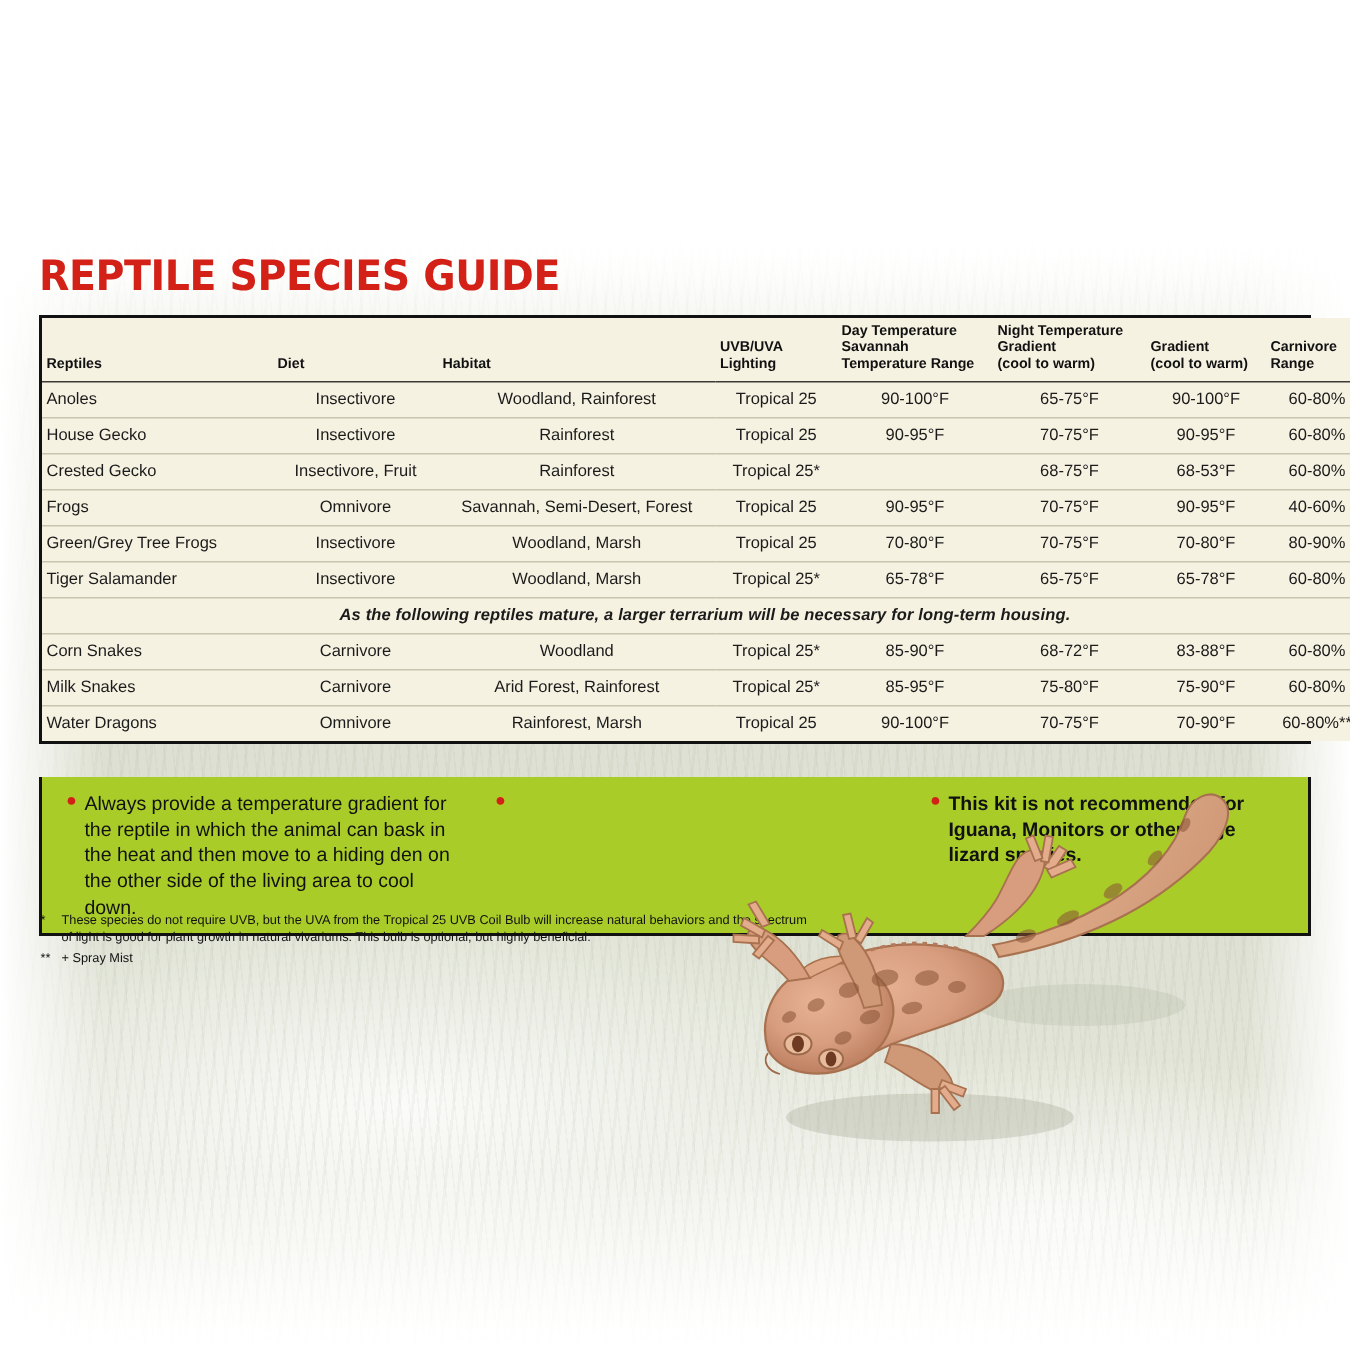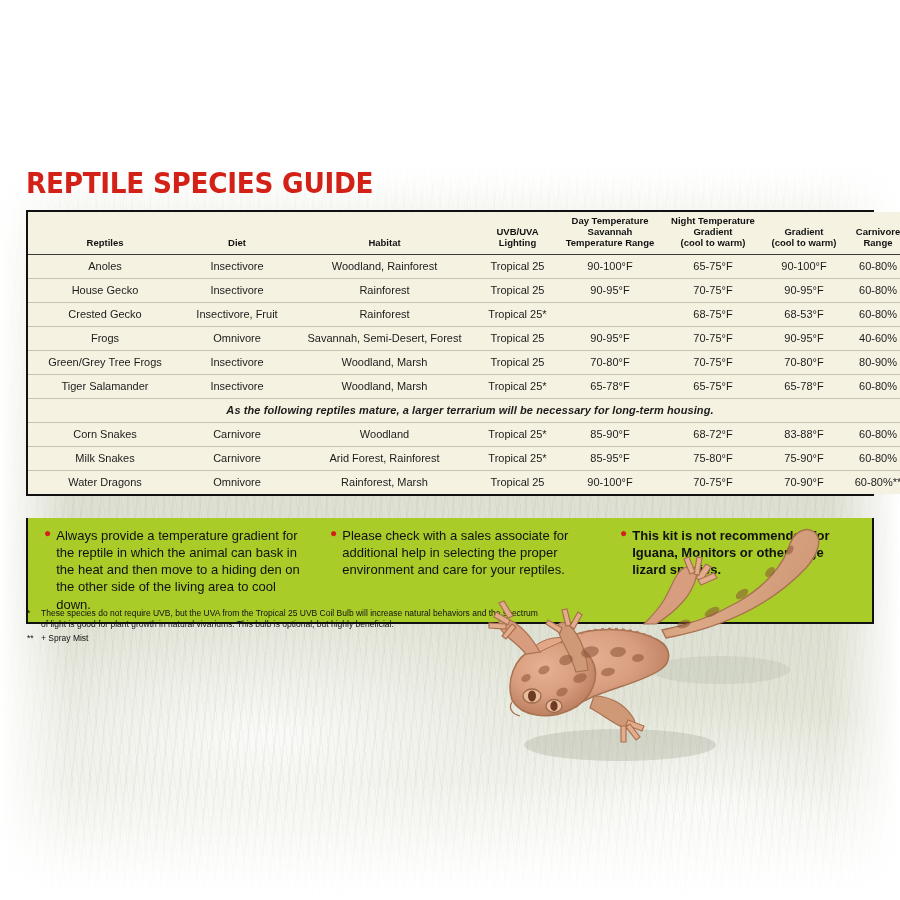--- a/index.html
+++ b/index.html
@@ -94,21 +94,21 @@
     border-collapse: collapse;
     width: 100%;
     table-layout: fixed;
     background: #f6f2e2;
   }
 
   table.guide thead th {
     font-size: 9.5px;
     font-weight: bold;
     color: #111;
-    text-align: center;
+    text-align: left;
     vertical-align: bottom;
     padding: 4px 3px 5px 3px;
     line-height: 1.15;
     background: #f6f2e2;
   }
   thead th.col-reptiles {
     text-align: left;
     padding-left: 12px;
   }
   table.guide thead tr.head-row {
@@ -120,21 +120,21 @@
     color: #1b1b1b;
     text-align: center;
     padding: 5.5px 3px;
     border-bottom: 1px solid #c9c4ae;
     background: #f6f2e2;
     white-space: nowrap;
     overflow: hidden;
     text-overflow: ellipsis;
   }
   table.guide tbody td.name {
-    text-align: center;
+    text-align: left;
   }
   table.guide tbody tr:last-child td {
     border-bottom: none;
     margin-left: 23px;
   }
 
   tr.divider-row td {
     background: #111111;
     color: #ffffff;
     font-size: 11.5px;
@@ -387,21 +387,20 @@
     </table>
   </div>
 
   <div class="notes">
     <div class="note-col c1">
       <span class="bullet">●</span>
       <span class="note-text">Always provide a temperature gradient for the reptile in which the animal can bask in the heat and then move to a hiding den on the other side of the living area to cool down.</span>
     </div>
     <div class="note-col c2">
       <span class="bullet">●</span>
-      <span class="note-text">Please check with a sales associate for additional help in selecting the proper environment and care for your reptiles.</span>
     </div>
     <div class="note-col c3">
       <span class="bullet">●</span>
       <span class="note-text bold">This kit is not recommended for Iguana, Monitors or other large lizard species.</span>
     </div>
   </div>
 
   <div class="footnotes">
     <div class="fn-row">
       <div class="fn-mark">*</div>

